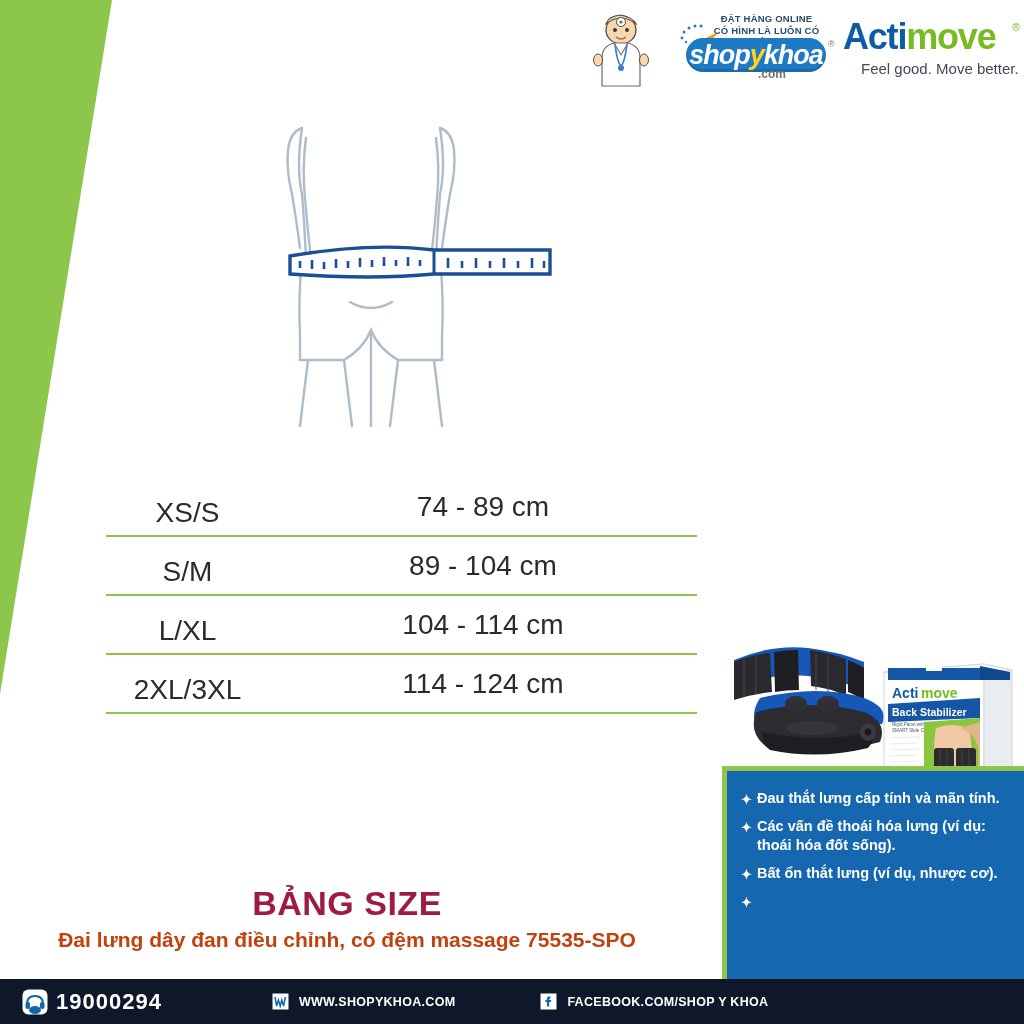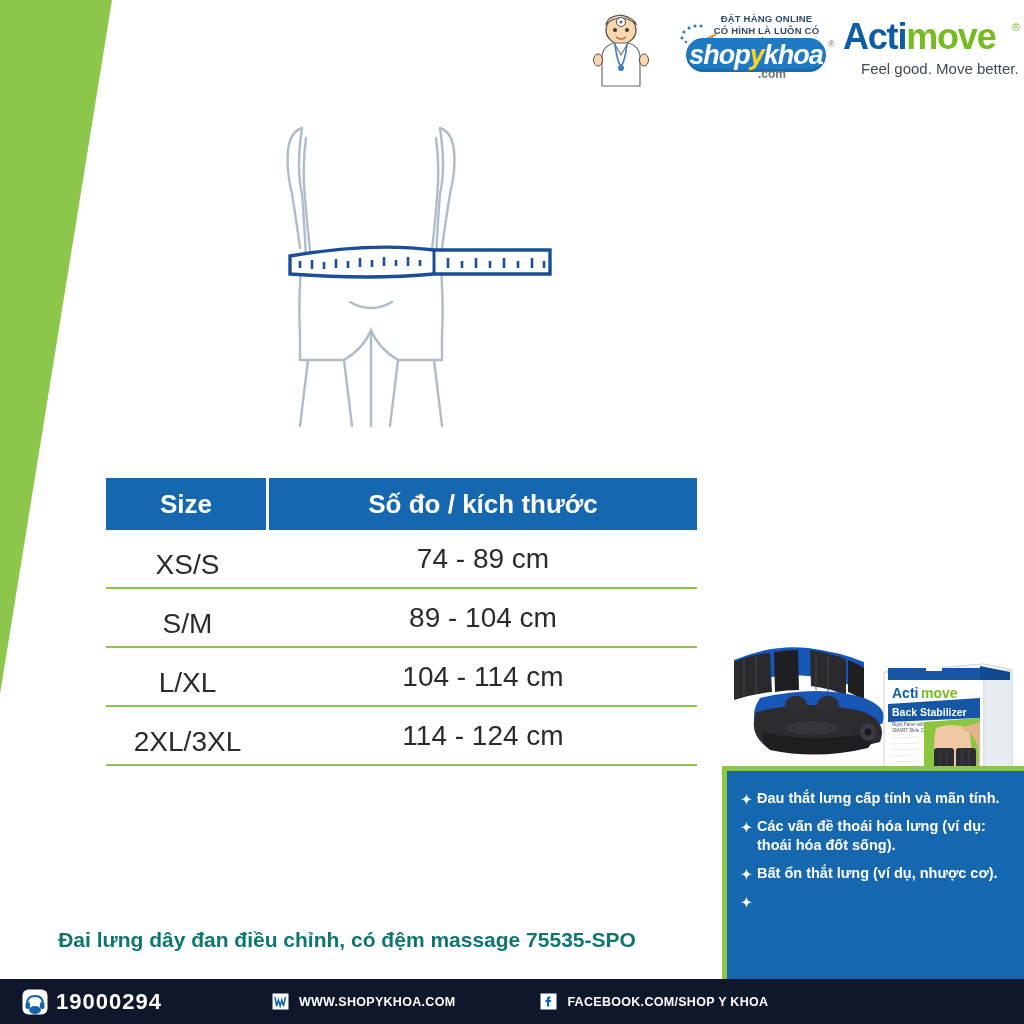--- a/index.html
+++ b/index.html
@@ -53,21 +53,21 @@
   .t-row{display:flex;height:57px;border-bottom:2px solid #8ec449;}
   .t-row .c1{width:163px;display:flex;align-items:center;justify-content:center;
     color:#2b2b2b;font-size:28px;box-sizing:border-box;margin-top:12px;}
   .t-row .c2{flex:1;display:flex;align-items:center;justify-content:center;
     color:#2b2b2b;font-size:28px;}
 
   
   .title-main{position:absolute;left:0;top:884px;width:694px;text-align:center;
     font-size:34px;font-weight:bold;color:#9e1b45;letter-spacing:.5px;}
   .title-sub{position:absolute;left:0;top:928px;width:694px;text-align:center;
-    font-size:21px;font-weight:bold;color:#0f766e;}
+    font-size:21px;font-weight:bold;color:#c2410c;}
 
   
   .products{position:absolute;left:712px;top:636px;width:312px;height:150px;}
   .products svg{display:block;}
 
   
   .infopanel{position:absolute;left:722px;top:766px;width:302px;height:213px;
     background:#1568b0;border-top:5px solid #8ec64b;border-left:5px solid #8ec64b;
     box-sizing:border-box;}
   .bullets{margin:0;padding:18px 14px 0 12px;list-style:none;}
@@ -206,42 +206,39 @@
           <line x1="232" y1="170" x2="232" y2="160"></line>
           <line x1="246" y1="170" x2="246" y2="163"></line>
           <line x1="260" y1="170" x2="260" y2="160"></line>
           <line x1="272" y1="170" x2="272" y2="163"></line>
         </g>
       </g>
     </svg>
   </div>
 
   <div class="table">
-    <div class="t-head">
-      <div class="c1">Size</div>
-      <div class="c2">Số đo / kích thước</div>
-    </div>
     <div class="t-row">
       <div class="c1">XS/S</div>
       <div class="c2">74 - 89 cm</div>
     </div>
     <div class="t-row">
       <div class="c1">S/M</div>
       <div class="c2">89 - 104 cm</div>
     </div>
     <div class="t-row">
       <div class="c1">L/XL</div>
       <div class="c2">104 - 114 cm</div>
     </div>
     <div class="t-row">
       <div class="c1">2XL/3XL</div>
       <div class="c2">114 - 124 cm</div>
     </div>
   </div>
 
+  <div class="title-main">BẢNG SIZE</div>
   <div class="title-sub">Đai lưng dây đan điều chỉnh, có đệm massage 75535-SPO</div>
 
   <div class="products">
     <svg width="312" height="150" viewBox="0 0 312 150">
 
       <g>
         <path d="M22 24 Q60 8 96 12 Q128 16 152 26 L152 54 Q126 44 96 40 Q60 36 22 52 Z" fill="#1657b8"></path>
         <path d="M22 26 Q42 18 58 17 L60 56 Q40 58 22 64 Z" fill="#2a2a2e"></path>
         <path d="M62 16 Q74 14 86 14 L87 54 Q74 54 63 56 Z" fill="#1f1f23"></path>
         <path d="M98 14 Q118 17 134 23 L134 60 Q118 52 99 50 Z" fill="#2a2a2e"></path>

